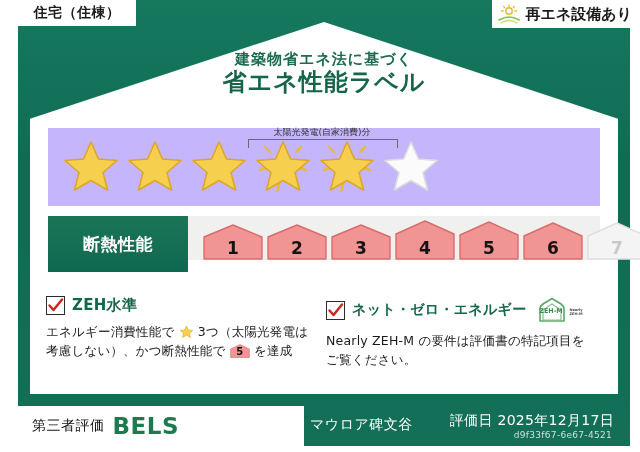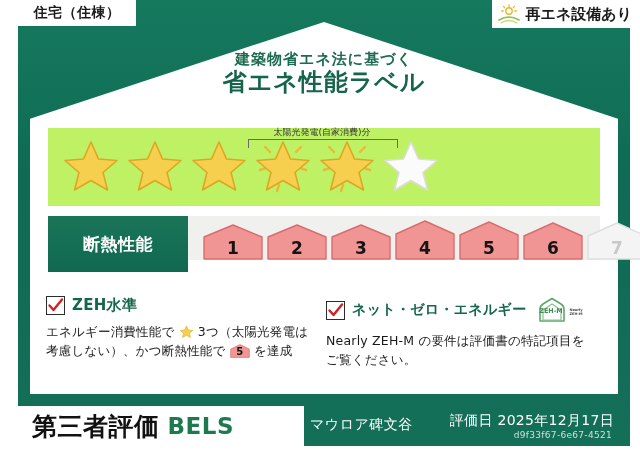--- a/index.html
+++ b/index.html
@@ -53,21 +53,21 @@
     position:absolute;left:48px;top:128px;width:552px;z-index:5;
   }
   .perf-row{display:flex;align-items:stretch;margin-bottom:10px;position:relative;}
   .perf-key{
     width:140px;background:linear-gradient(180deg,#1a7558,#0f6850);
     color:#ffffff;display:flex;flex-direction:column;align-items:center;
     justify-content:center;font-weight:bold;font-size:16px;line-height:1.3;
     letter-spacing:.5px;
   }
   .perf-val{
-    flex:1;background:#bef264;position:relative;
+    flex:1;background:#c4b5fd;position:relative;
   }
   .row-energy .perf-key{height:78px;}
   .row-energy .perf-val{height:78px;}
   .row-insul .perf-key{height:56px;font-size:17px;}
   .row-insul .perf-val{height:44px;background:#f0f0ee;}
   
   .stars{
     position:absolute;left:12px;top:6px;display:flex;align-items:center;gap:2px;
   }
   .star-wrap{position:relative;width:62px;height:62px;}
@@ -118,21 +118,21 @@
     font-style:normal;font-size:10px;font-weight:bold;color:#111;
   }
   
   .footer{
     position:absolute;left:18px;bottom:6px;width:612px;height:40px;z-index:5;
   }
   .footer-white{
     position:absolute;left:0;top:0;width:286px;height:40px;background:#ffffff;
     display:flex;align-items:center;padding-left:14px;box-sizing:border-box;gap:8px;
   }
-  .f-third{font-size:25px;font-weight:bold;color:#111;letter-spacing:.5px;}
+  .f-third{font-size:14px;font-weight:normal;color:#111;letter-spacing:.5px;}
   .f-bels{font-size:23px;font-weight:bold;color:#1d7a4e;letter-spacing:.5px;}
   .f-bldg{
     position:absolute;left:292px;top:10px;font-size:14px;color:#ffffff;
     font-weight:normal;letter-spacing:.5px;
   }
   .f-date{
     position:absolute;right:16px;top:6px;font-size:14px;color:#ffffff;
     letter-spacing:.3px;
   }
   .f-id{

